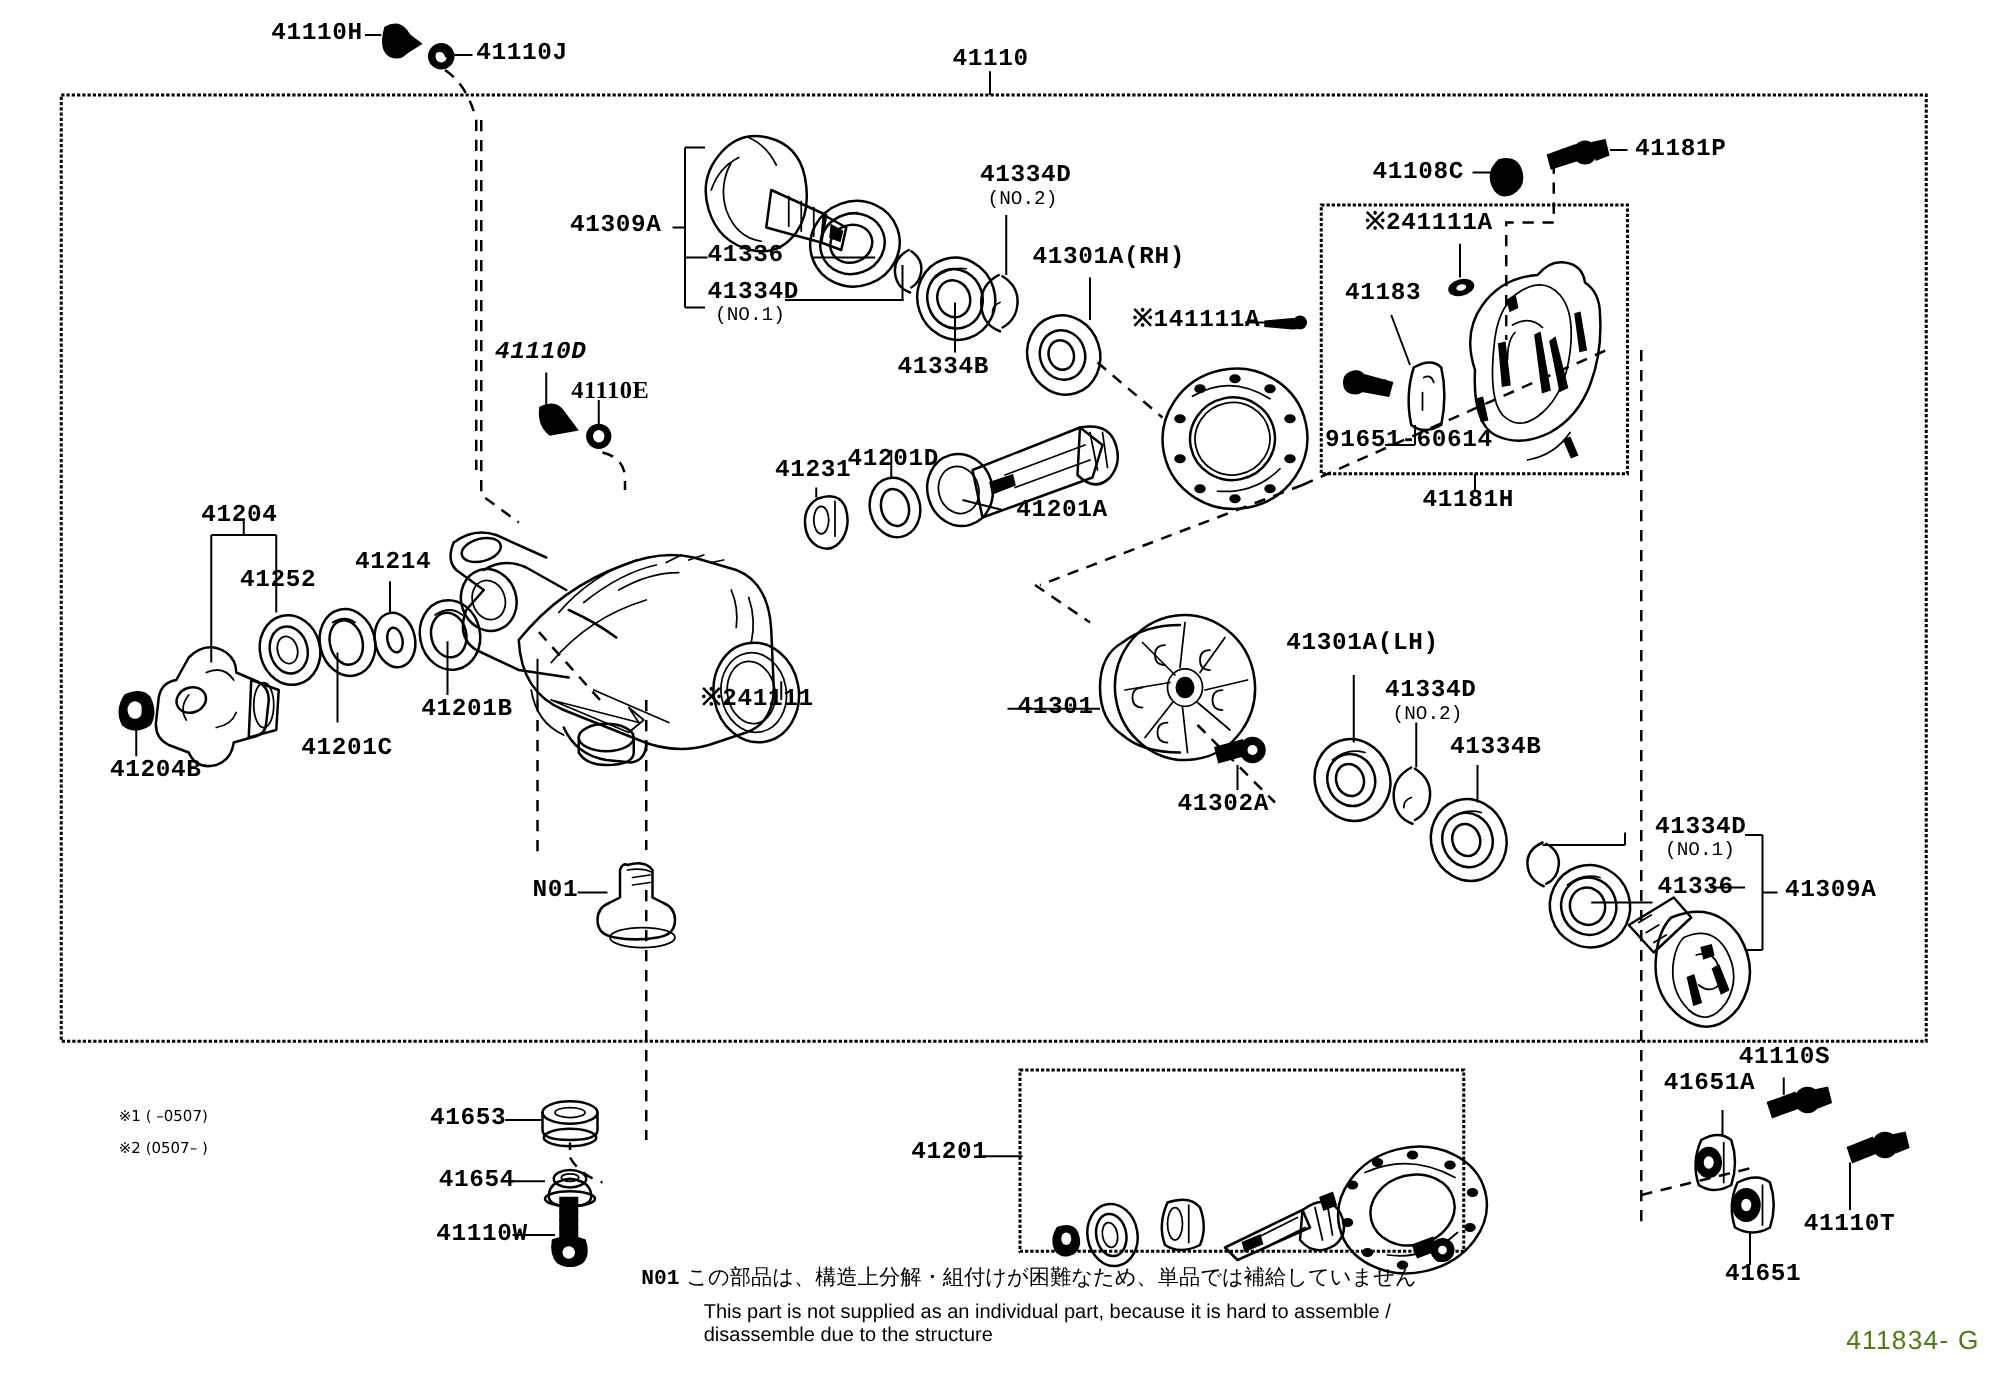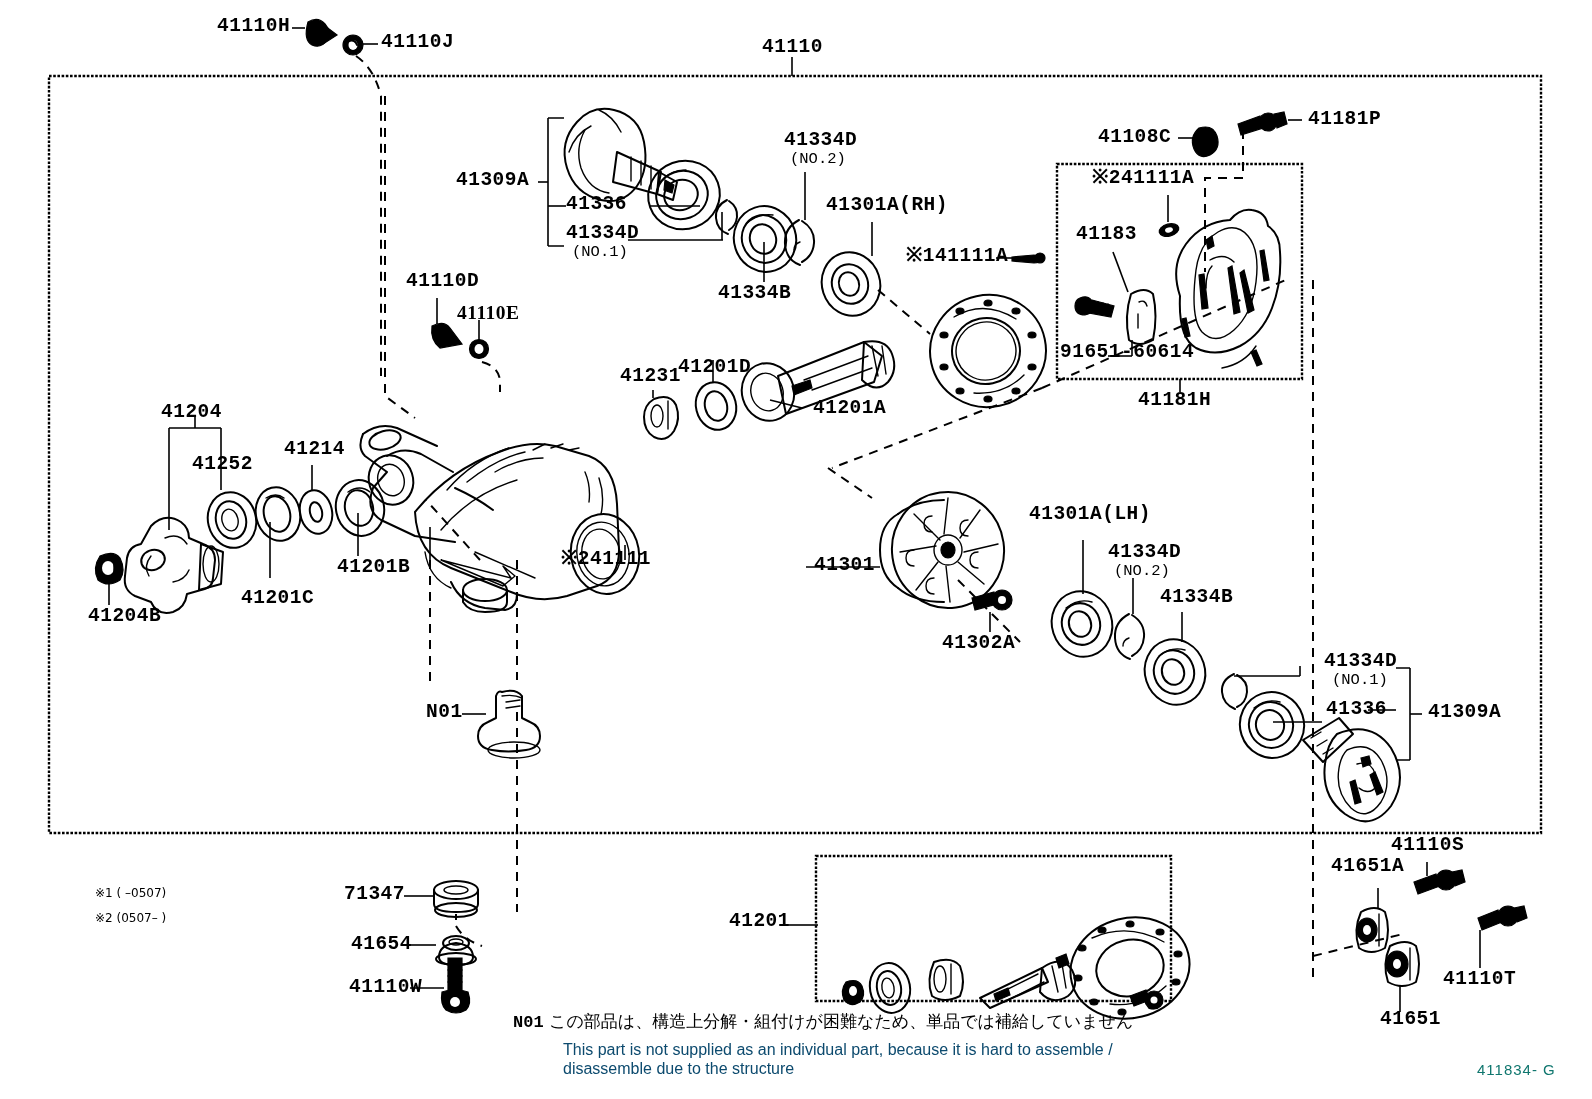--- a/index.html
+++ b/index.html
@@ -35,30 +35,30 @@
     font-family:"DejaVu Sans", sans-serif;
     font-size:17px;
     white-space:nowrap;
     color:#000;
   }
   .note-jp b{font-family:"Liberation Mono",monospace;font-size:17px;}
   .note-en{
     position:absolute;
     font-family:"Liberation Sans",sans-serif;
     font-size:16px;
-    color:#0c4a6e;
+    color:#000000;
     line-height:1.12;
     white-space:nowrap;
   }
   .sheetid{
     position:absolute;
     font-family:"Liberation Sans",sans-serif;
-    font-size:15px;
+    font-size:21px;
     letter-spacing:1px;
-    color:#0f766e;
+    color:#4d7c0f;
   }
   .revnote{
     position:absolute;
     font-family:"DejaVu Sans",sans-serif;
     font-size:12px;
     white-space:nowrap;
     line-height:1.45;
   }
   svg.over{position:absolute;left:0;top:0;width:1592px;height:1099px;pointer-events:none;}
 </style>
@@ -575,21 +575,21 @@
   <div class="lbl" style="left:718px;top:284px;">41334B</div>
   <div class="lbl" style="left:906px;top:247px;">※141111A</div>
 
   <div class="lbl" style="left:1098px;top:128px;">41108C</div>
   <div class="lbl" style="left:1308px;top:110px;">41181P</div>
   <div class="lbl" style="left:1092px;top:169px;">※241111A</div>
   <div class="lbl" style="left:1076px;top:225px;">41183</div>
   <div class="lbl" style="left:1060px;top:343px;">91651-60614</div>
   <div class="lbl" style="left:1138px;top:391px;">41181H</div>
 
-  <div class="lbl" style="left:406px;top:272px;">41110D</div>
+  <div class="lbl" style="left:396px;top:272px;font-style:italic;">41110D</div>
   <div class="lbl" style="left:457px;top:303px;font-family:Liberation Serif, serif;">41110E</div>
   <div class="lbl" style="left:620px;top:367px;">41231</div>
   <div class="lbl" style="left:678px;top:346px;margin-top:12px;">41201D</div>
   <div class="lbl" style="left:813px;top:399px;">41201A</div>
   <div class="lbl" style="left:561px;top:550px;">※241111</div>
 
   <div class="lbl" style="left:161px;top:403px;">41204</div>
   <div class="lbl" style="left:192px;top:455px;">41252</div>
   <div class="lbl" style="left:284px;top:440px;">41214</div>
   <div class="lbl" style="left:337px;top:558px;">41201B</div>
@@ -603,21 +603,21 @@
   <div class="lbl sub" style="left:1114px;top:564px;">(NO.2)</div>
   <div class="lbl" style="left:1160px;top:588px;">41334B</div>
 
   <div class="lbl" style="left:1324px;top:652px;">41334D</div>
   <div class="lbl sub" style="left:1332px;top:673px;">(NO.1)</div>
   <div class="lbl" style="left:1326px;top:700px;">41336</div>
   <div class="lbl" style="left:1428px;top:703px;">41309A</div>
 
   <div class="lbl" style="left:426px;top:703px;">N01</div>
 
-  <div class="lbl" style="left:344px;top:885px;">71347</div>
+  <div class="lbl" style="left:344px;top:885px;">41653</div>
   <div class="lbl" style="left:351px;top:935px;">41654</div>
   <div class="lbl" style="left:337px;top:978px;margin-left:12px;">41110W</div>
 
   <div class="lbl" style="left:729px;top:912px;">41201</div>
 
   <div class="lbl" style="left:1331px;top:857px;">41651A</div>
   <div class="lbl" style="left:1391px;top:836px;">41110S</div>
   <div class="lbl" style="left:1380px;top:1010px;">41651</div>
   <div class="lbl" style="left:1443px;top:970px;">41110T</div>
 

